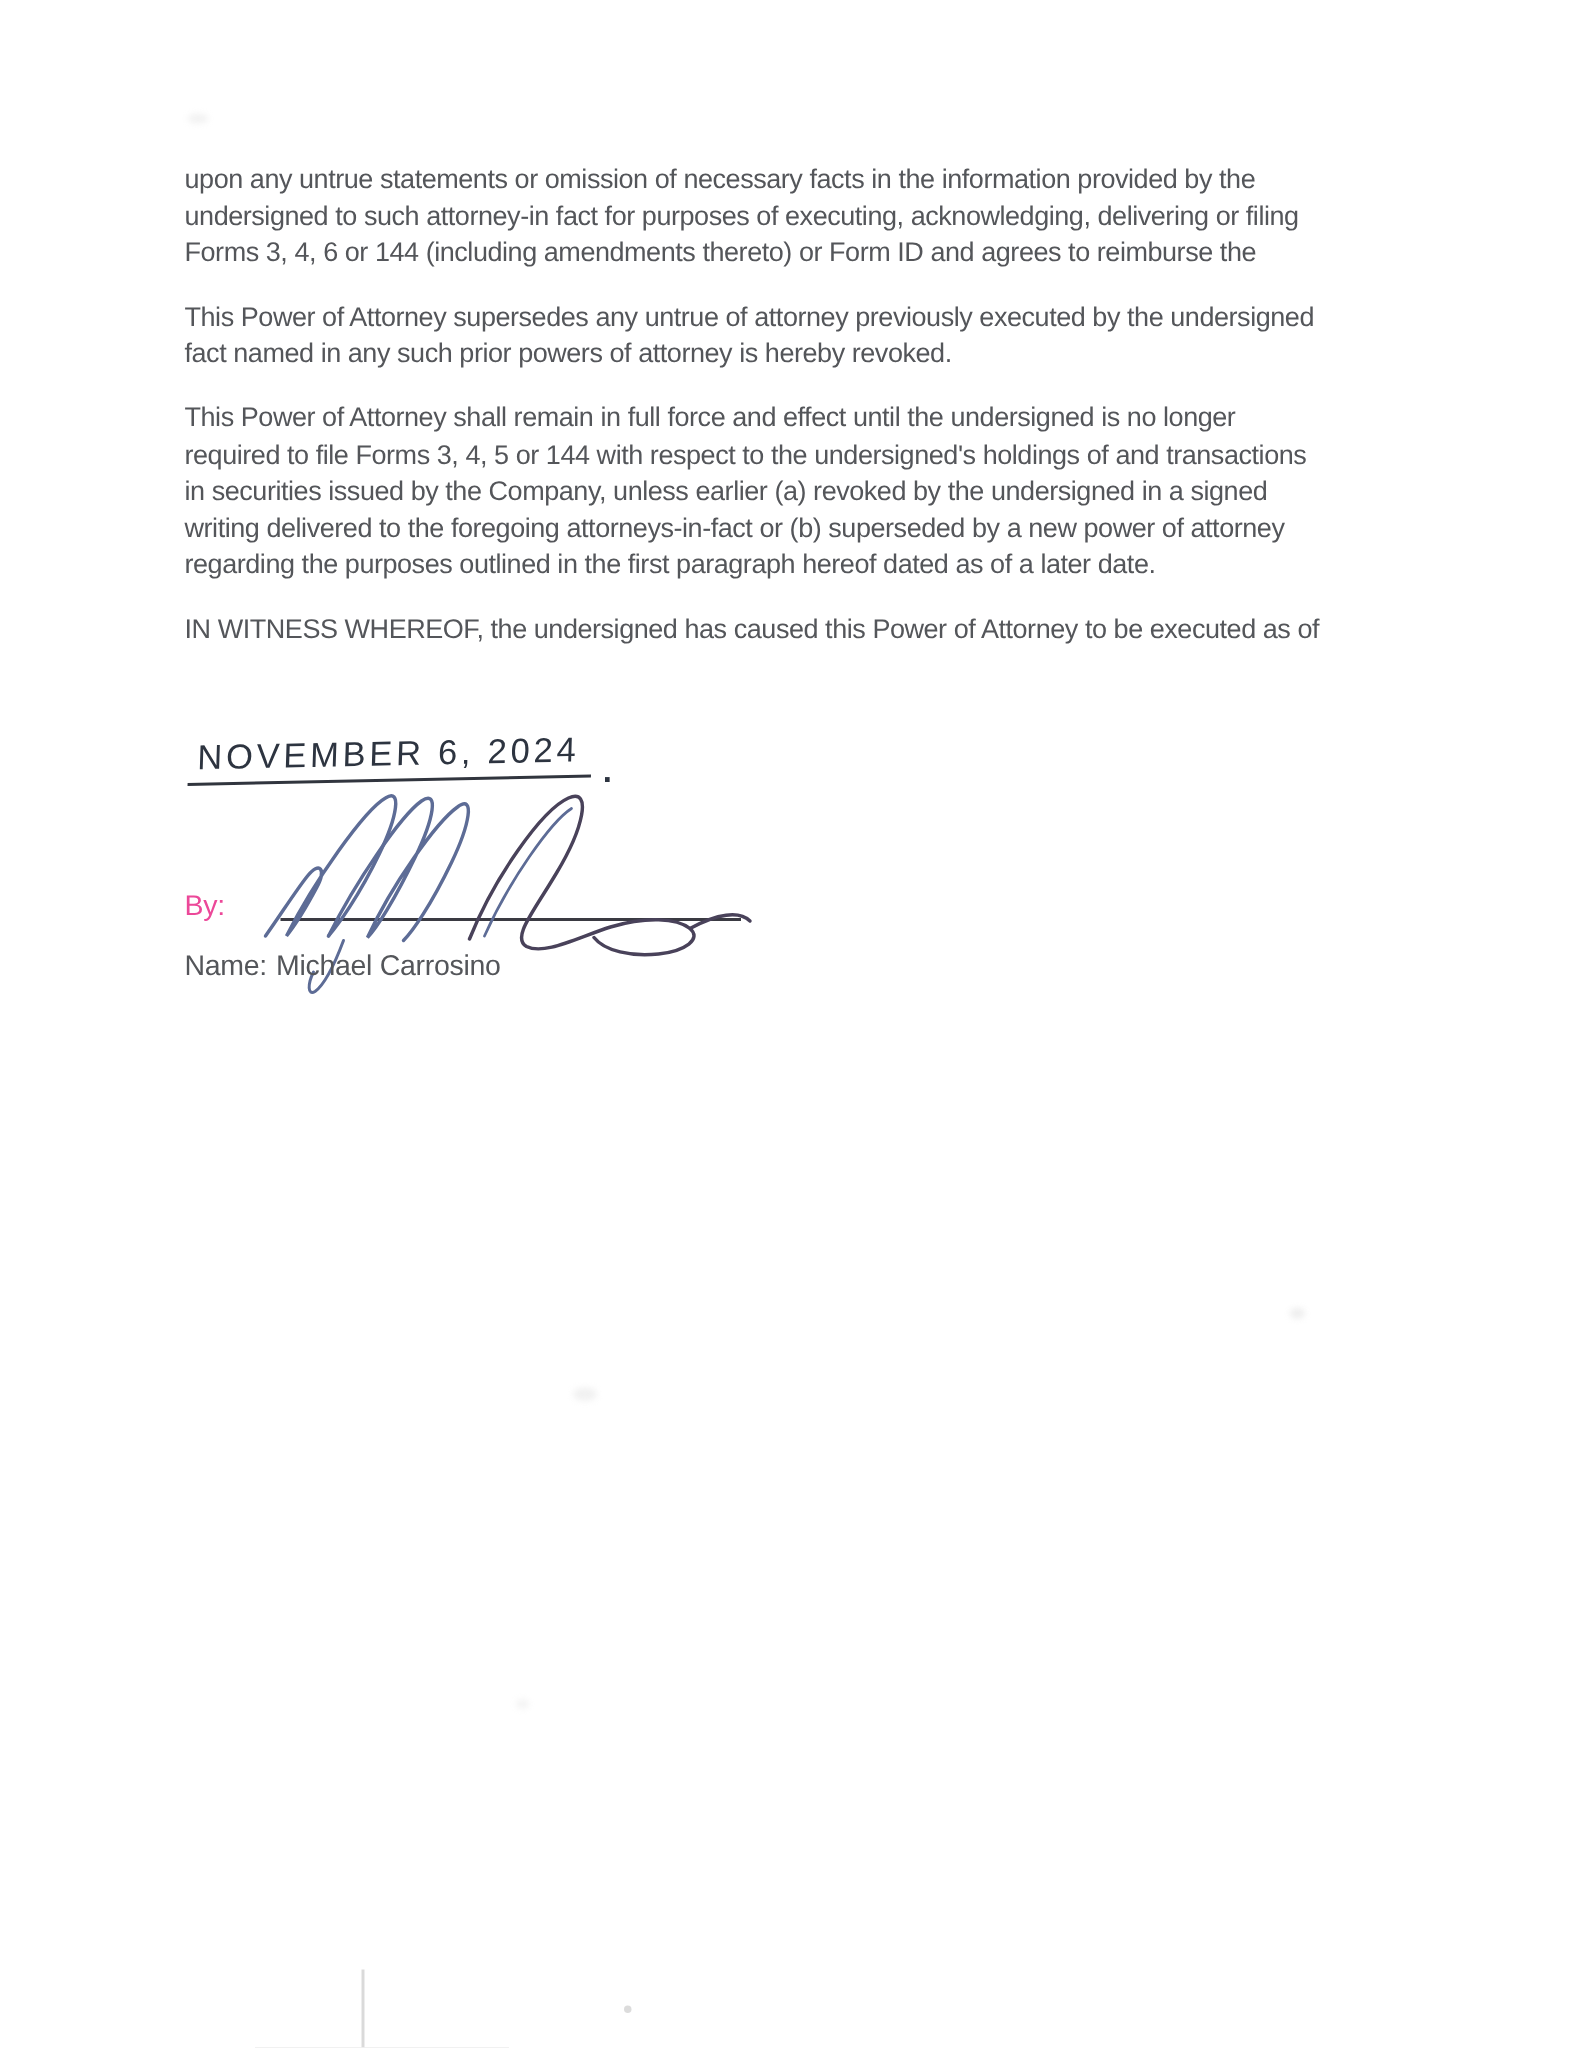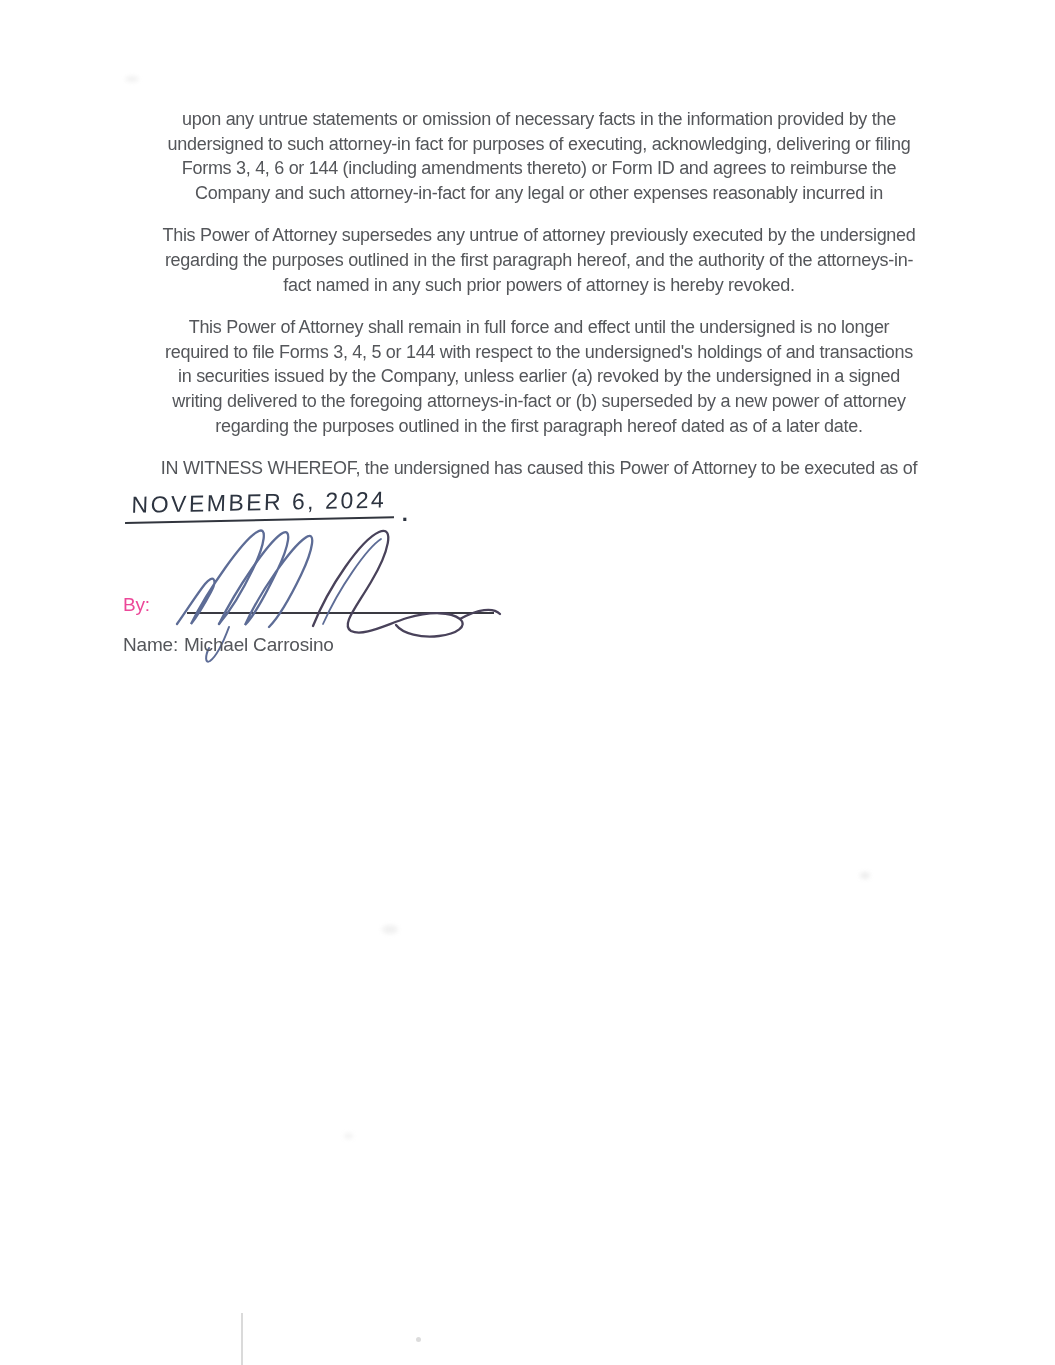--- a/index.html
+++ b/index.html
@@ -16,21 +16,21 @@
     left: 123px;
     top: 107px;
     width: 832px;
     color: #54565a;
     font-size: 18px;
     letter-spacing: -0.3px;
     line-height: 24.6px;
   }
   .para { margin: 0 0 18px 0; }
   .para.witness { margin-bottom: 0; }
-  .line { display: block; white-space: nowrap; text-align: center; }
+  .line { display: block; white-space: nowrap; }
 
   
   .date-row {
     position: absolute;
     left: 125px;
     top: 492px;
     display: flex;
     align-items: flex-end;
   }
   .handwritten {
@@ -101,26 +101,24 @@
 <body>
 
 <div class="page">
 
   <div class="text-block">
 
     <p class="para">
       <span class="line">upon any untrue statements or omission of necessary facts in the information provided by the</span>
       <span class="line">undersigned to such attorney-in fact for purposes of executing, acknowledging, delivering or filing</span>
       <span class="line">Forms 3, 4, 6 or 144 (including amendments thereto) or Form ID and agrees to reimburse the</span>
-      <span class="line">Company and such attorney-in-fact for any legal or other expenses reasonably incurred in</span>
     </p>
 
     <p class="para">
       <span class="line">This Power of Attorney supersedes any untrue of attorney previously executed by the undersigned</span>
-      <span class="line">regarding the purposes outlined in the first paragraph hereof, and the authority of the attorneys-in-</span>
       <span class="line">fact named in any such prior powers of attorney is hereby revoked.</span>
     </p>
 
     <p class="para">
       <span class="line">This Power of Attorney shall remain in full force and effect until the undersigned is no longer</span>
       <span class="line">required to file Forms 3, 4, 5 or 144 with respect to the undersigned's holdings of and transactions</span>
       <span class="line">in securities issued by the Company, unless earlier (a) revoked by the undersigned in a signed</span>
       <span class="line">writing delivered to the foregoing attorneys-in-fact or (b) superseded by a new power of attorney</span>
       <span class="line">regarding the purposes outlined in the first paragraph hereof dated as of a later date.</span>
     </p>

